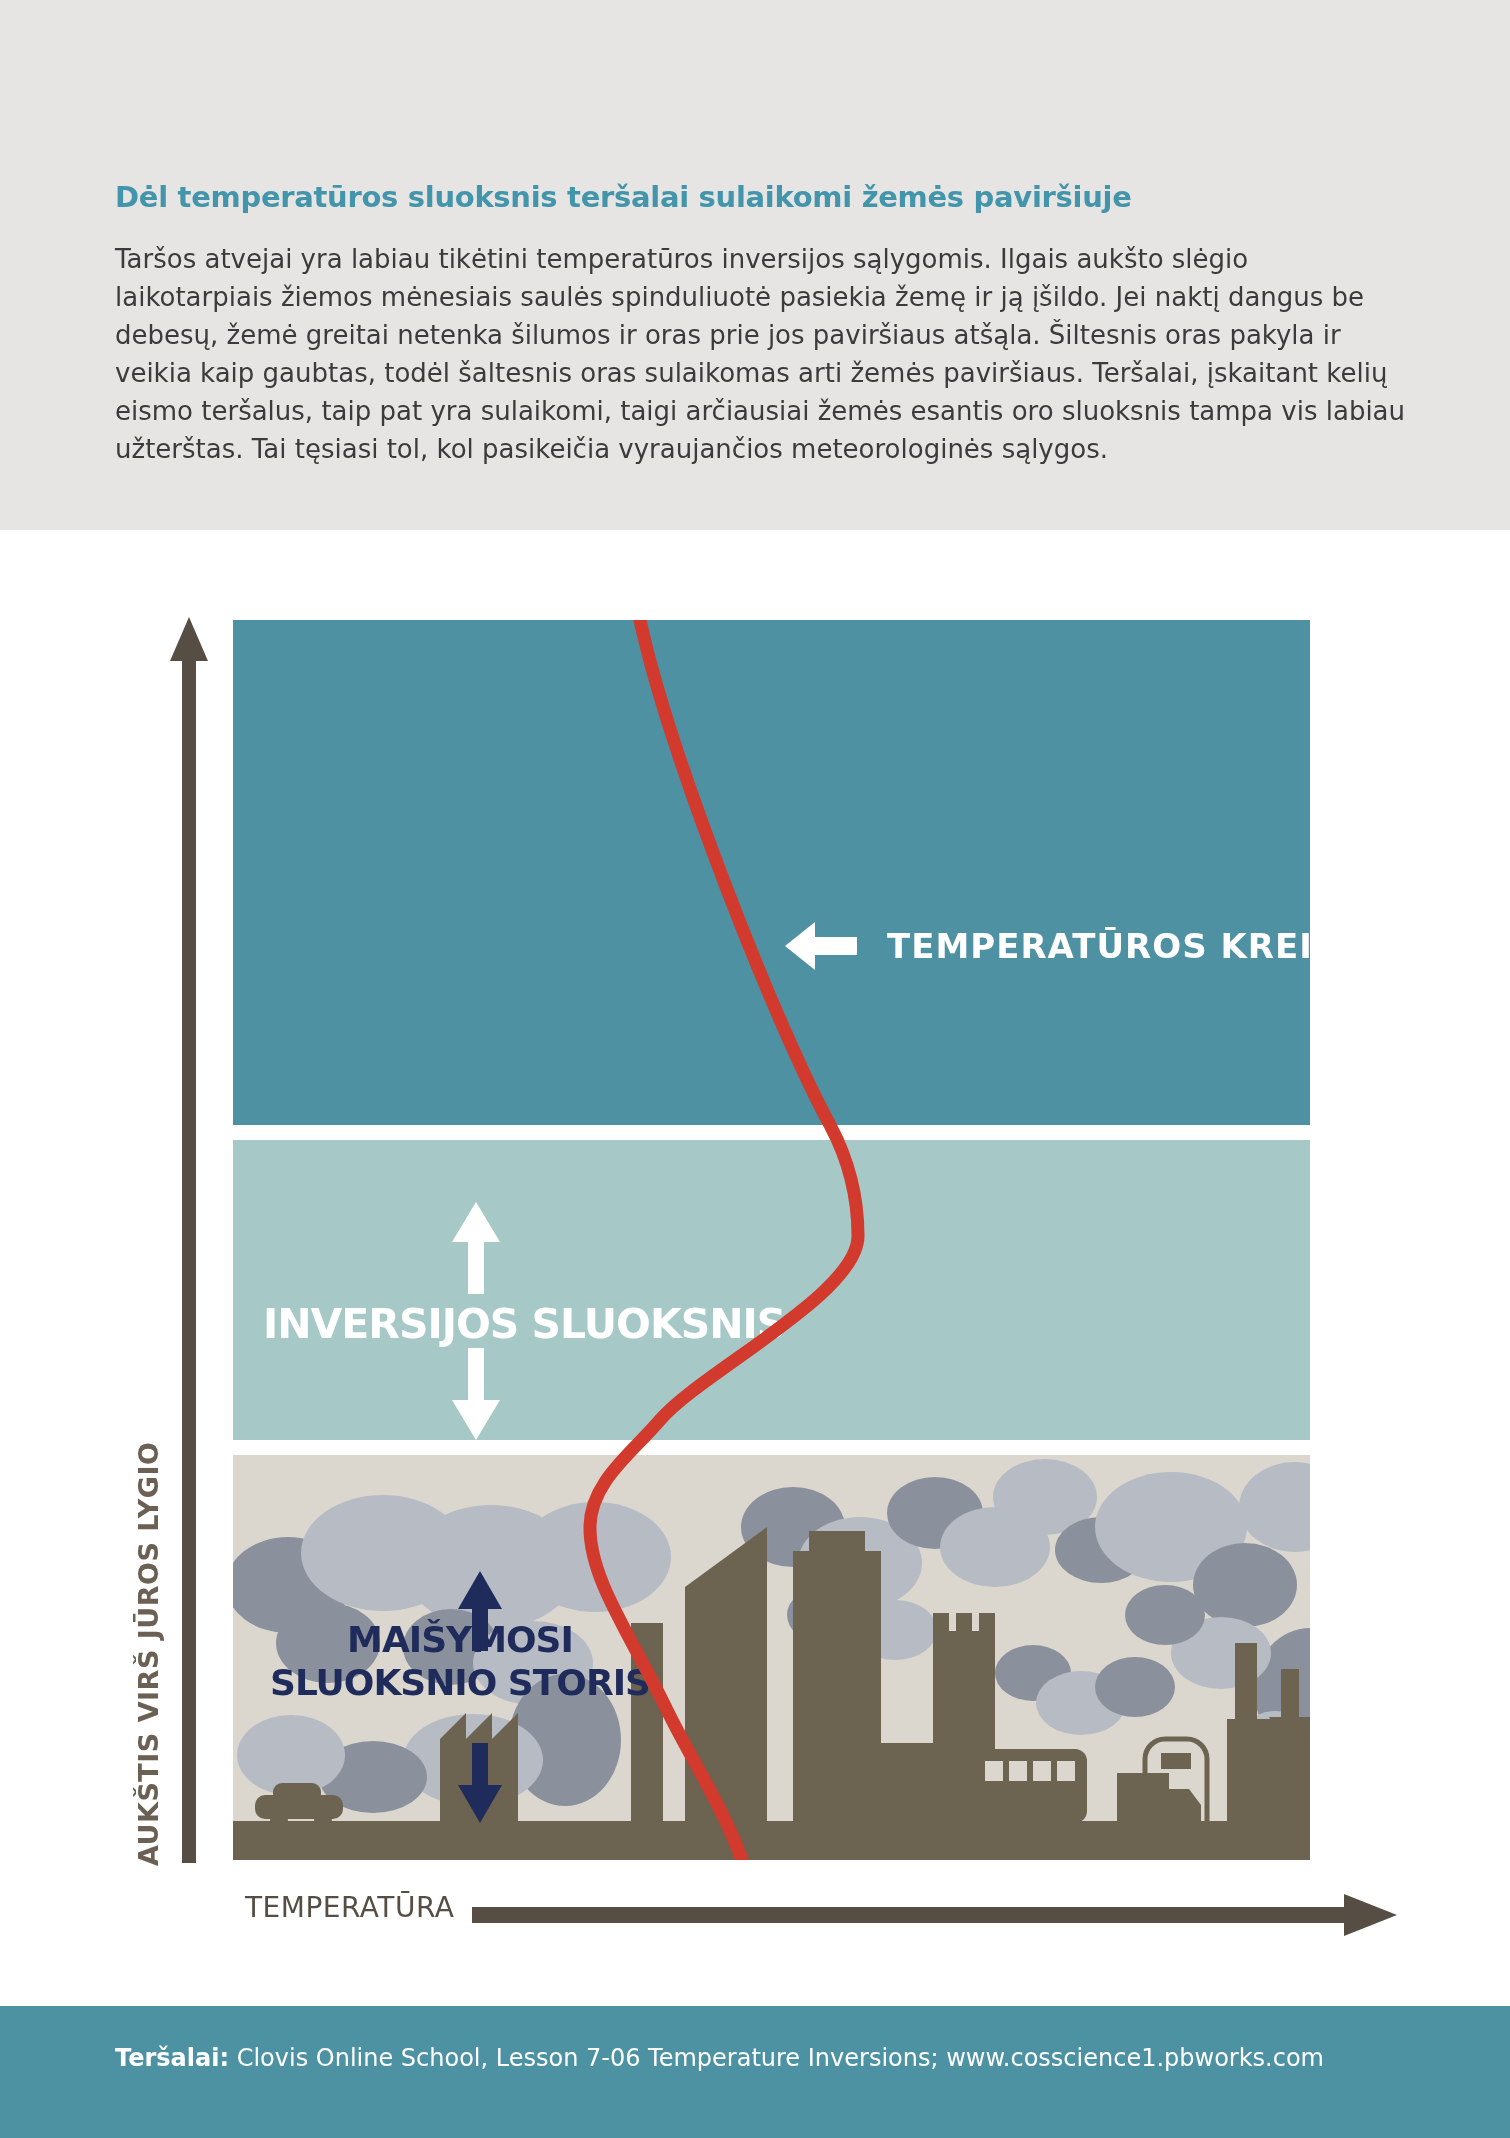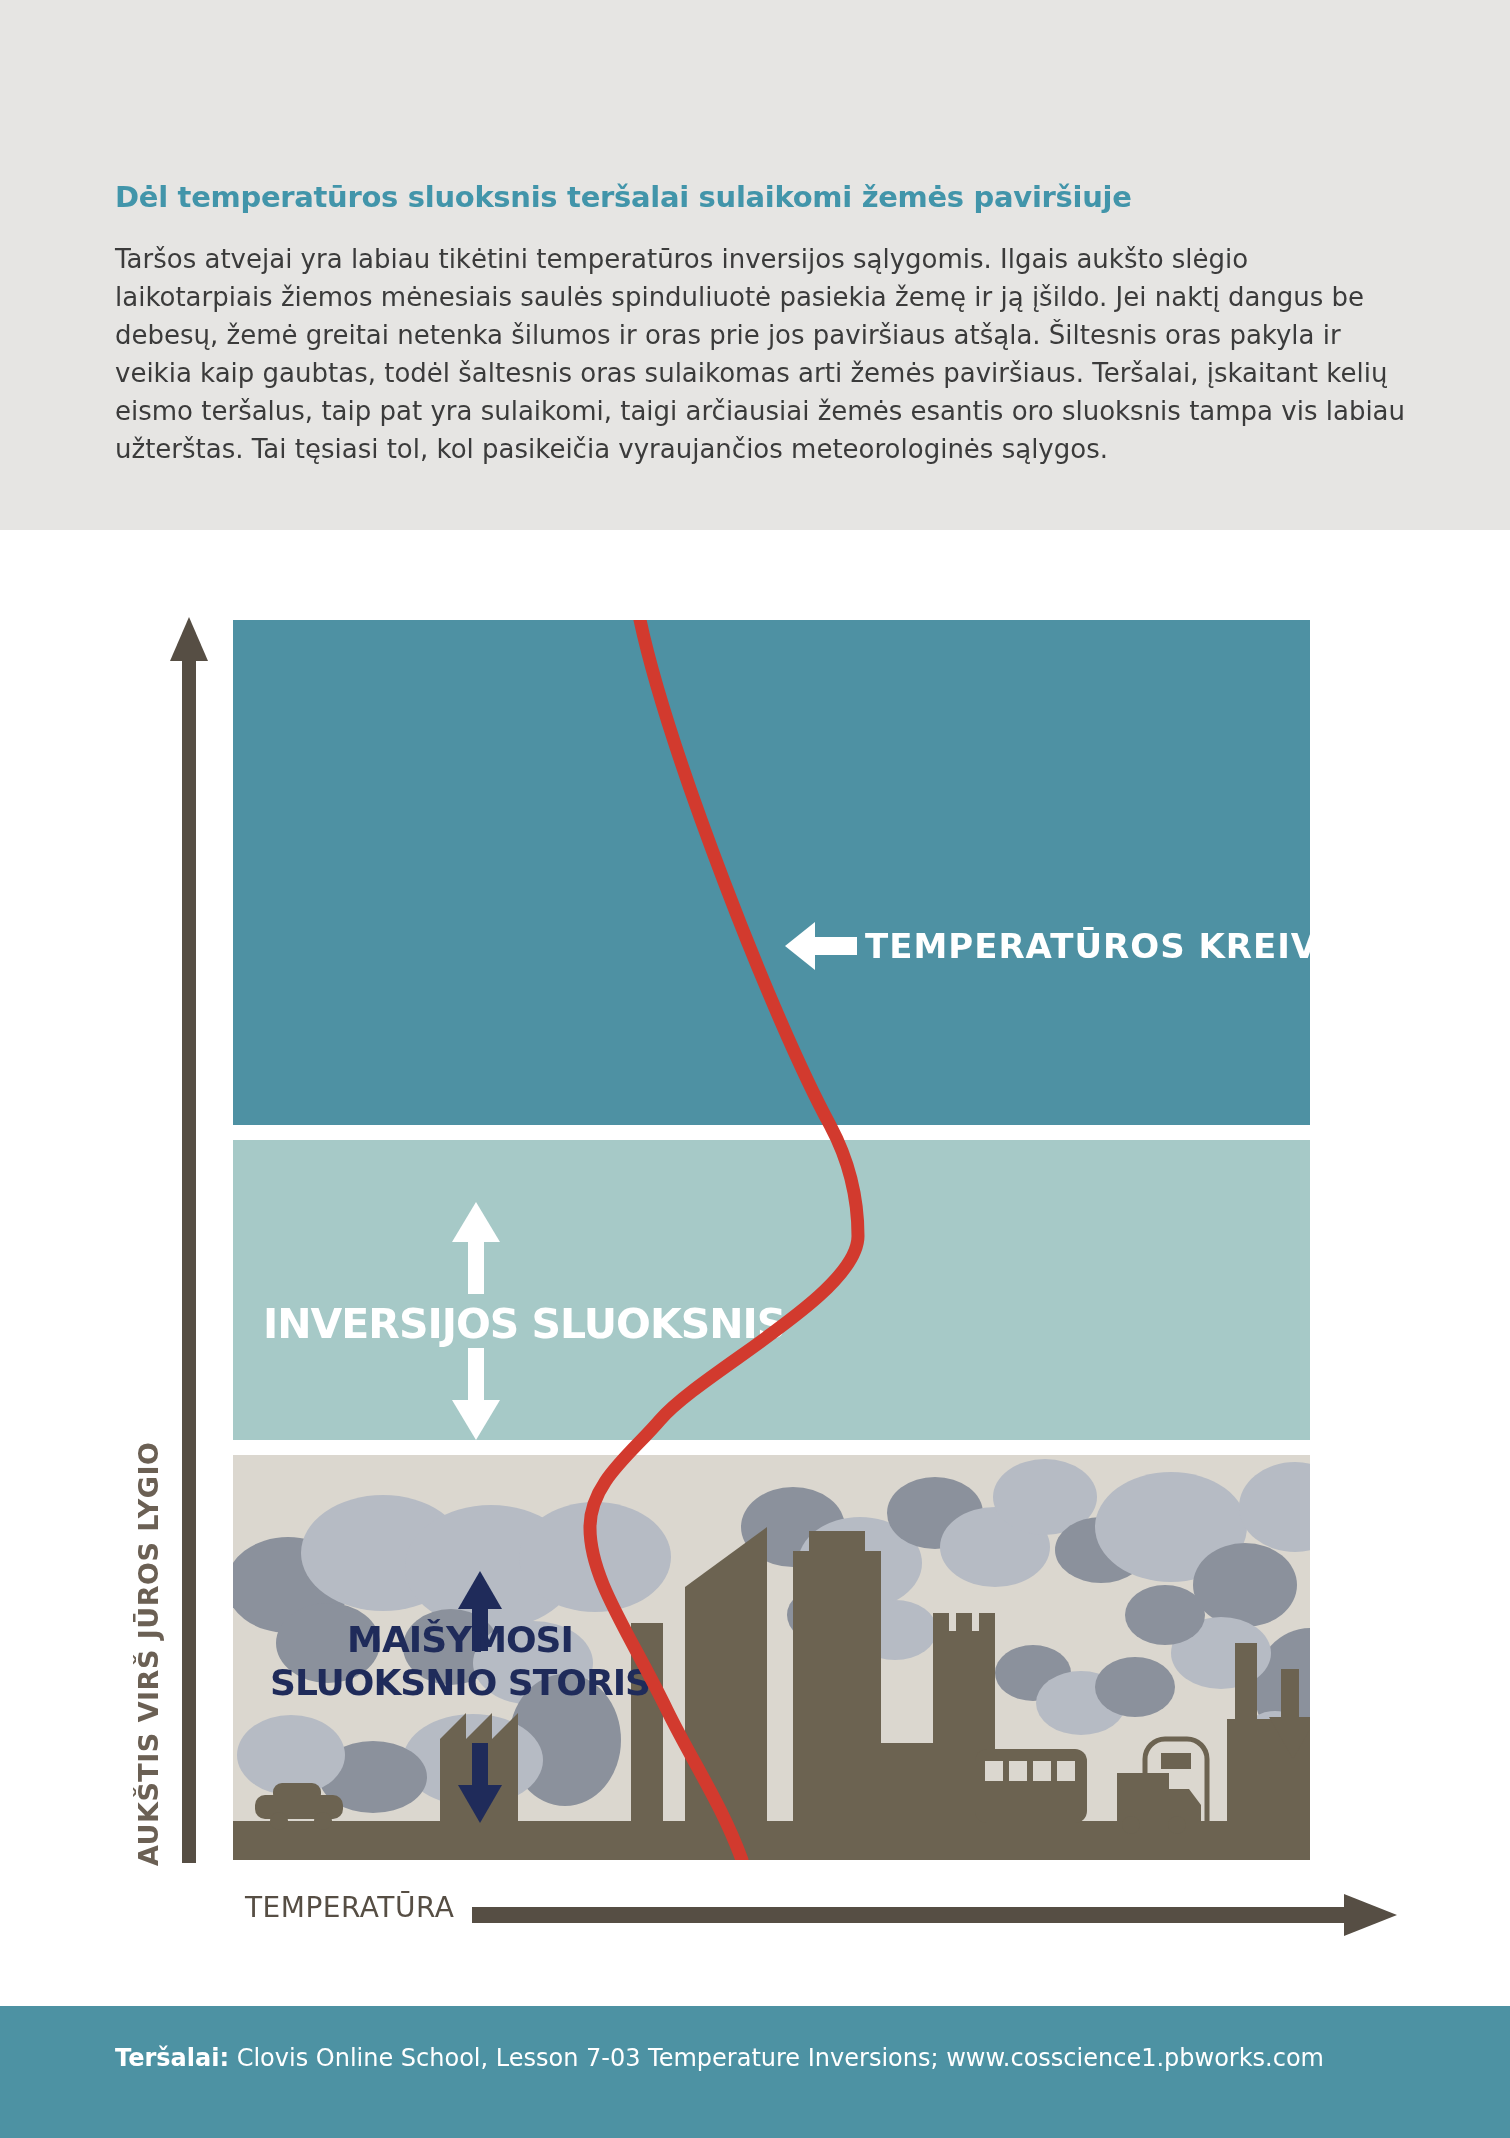--- a/index.html
+++ b/index.html
@@ -11,21 +11,21 @@
          font-size:29px;font-weight:bold;color:var(--accent-teal);letter-spacing:-0.3px;}
   .intro{position:absolute;left:115px;top:240px;width:1295px;margin:0;
          font-size:26px;line-height:38px;color:#3b3b3b;}
   
   .plot{position:absolute;left:233px;top:620px;width:1077px;height:1240px;}
   .band{position:absolute;left:0;width:1077px;}
   .band-top{top:0;height:505px;background:var(--upper-air);}
   .band-mid{top:520px;height:300px;background:var(--inversion-layer);}
   .band-city{top:835px;height:405px;background:var(--surface-layer);text-align:right;}
   .curve-svg{position:absolute;left:0;top:0;width:1077px;height:1240px;pointer-events:none;}
-  .curve-label-group{position:absolute;left:552px;top:300px;display:flex;align-items:center;gap:8px;}
+  .curve-label-group{position:absolute;left:552px;top:300px;display:flex;align-items:center;gap:30px;}
   .curve-label{color:#fff;font-size:34px;font-weight:bold;letter-spacing:1px;white-space:nowrap;}
   .inv-label{position:absolute;left:30px;top:160px;color:#fff;font-size:41px;font-weight:bold;
              letter-spacing:-1px;white-space:nowrap;}
   .arr-up{position:absolute;left:219px;top:62px;}
   .arr-down{position:absolute;left:219px;top:208px;}
   .city-svg{position:absolute;left:0;top:0;width:1077px;height:405px;}
   .navy-text{font-family:"DejaVu Sans","Liberation Sans",sans-serif;font-size:36px;font-weight:bold;
              letter-spacing:-1px;text-anchor:middle;fill:var(--mixing-arrows);}
   
   .y-axis-svg{position:absolute;left:170px;top:617px;}
@@ -175,16 +175,16 @@
     </svg>
   </div>
 
   <span class="x-axis-label">TEMPERATŪRA</span>
   <svg class="x-axis-svg" width="925" height="42" viewBox="0 0 925 42">
     <rect x="0" y="13" width="878" height="16" style="fill:var(--axis)"></rect>
     <polygon points="872,0 925,21 872,42" style="fill:var(--axis)"></polygon>
   </svg>
 
   <footer class="footer">
-    <p><b>Teršalai:</b><span> Clovis Online School, Lesson 7-03 Temperature Inversions; www.cosscience1.pbworks.com</span></p>
+    <p><b>Teršalai:</b><span> Clovis Online School, Lesson 7-06 Temperature Inversions; www.cosscience1.pbworks.com</span></p>
   </footer>
 
 </div>
 
 </body></html>

